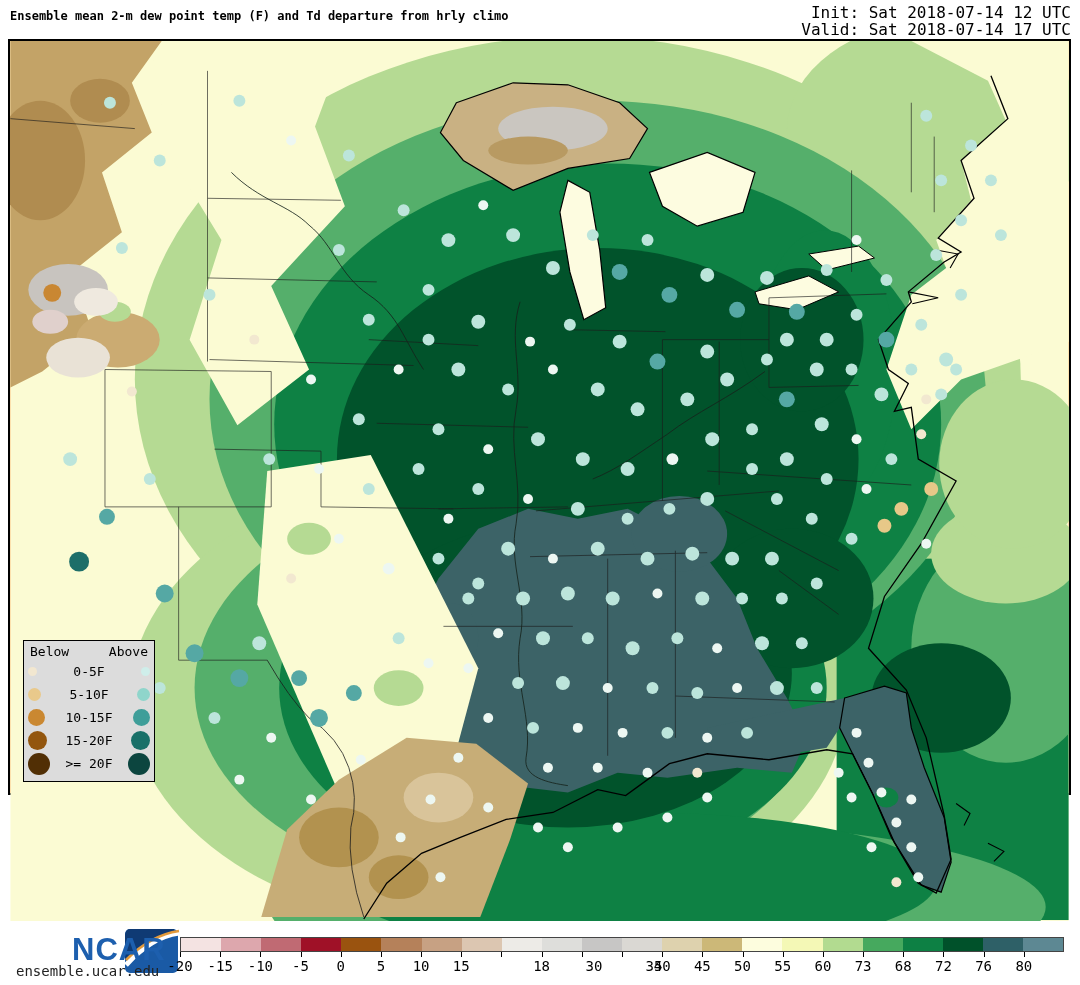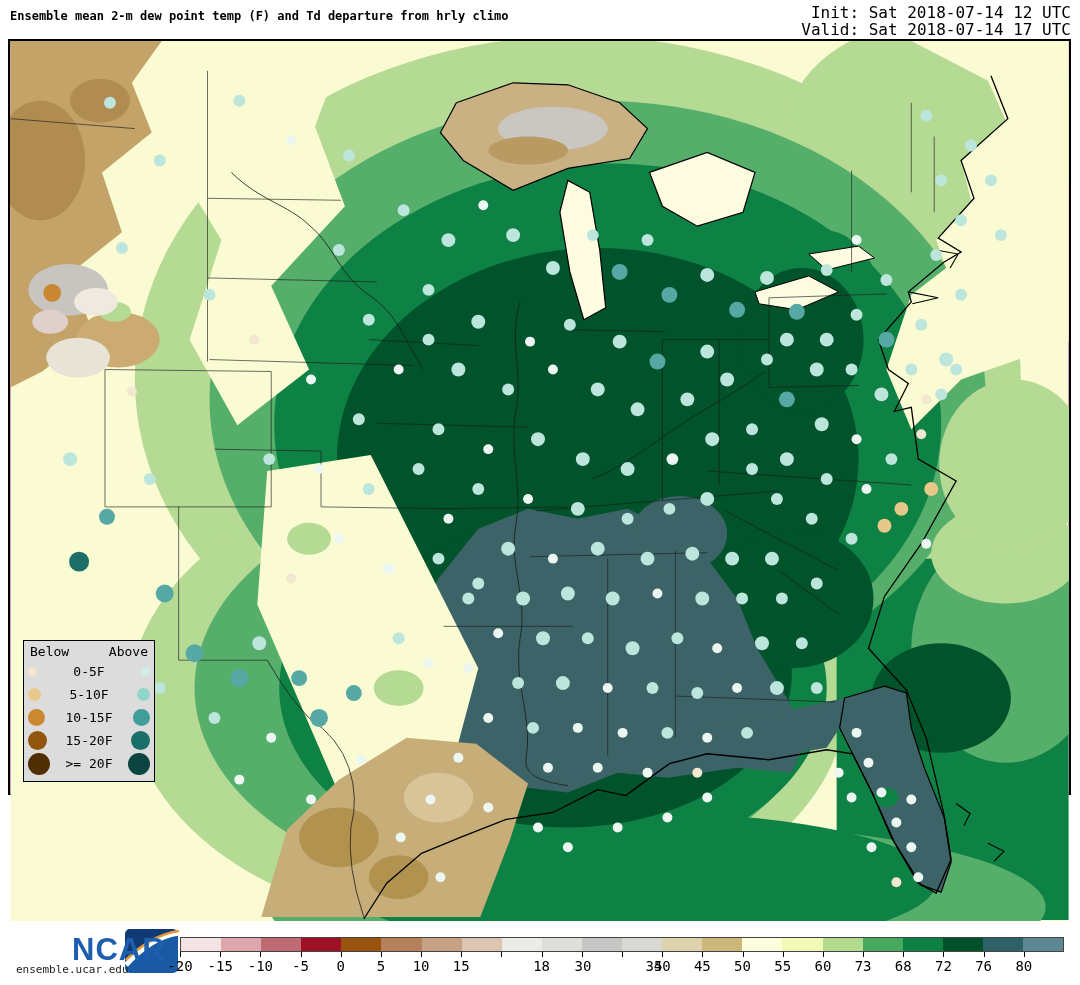--- a/index.html
+++ b/index.html
@@ -1,30 +1,30 @@
 <!DOCTYPE html>
 <html><head>
 <meta charset="utf-8">
 <style>
   html,body{margin:0;padding:0;background:#fff;}
   body{width:1080px;height:985px;position:relative;font-family:"DejaVu Sans Mono",monospace;color:#000;overflow:hidden;}
   .title{position:absolute;left:10px;top:9px;font-size:12px;font-weight:bold;white-space:nowrap;}
   .times{position:absolute;right:9px;top:4px;text-align:right;font-size:16px;line-height:17px;white-space:pre;}
-  .map-frame{position:absolute;left:8px;top:39px;width:1063px;height:756px;border:2px solid #000;box-sizing:border-box;background:#a21caf;}
+  .map-frame{position:absolute;left:8px;top:39px;width:1063px;height:756px;border:2px solid #000;box-sizing:border-box;background:#fdba74;}
   .map-frame svg{position:absolute;left:0;top:0;}
   
   .legend{position:absolute;left:13px;bottom:11px;width:132px;background:#dcdcdc;border:1px solid #000;font-size:13px;padding:3px 4px 6px 4px;box-sizing:border-box;}
   .legend-head{display:flex;justify-content:space-between;padding:0 2px;margin-bottom:1px;}
   .legend-row{display:flex;align-items:center;justify-content:space-between;height:23px;}
   .legend-row .dot{border-radius:50%;flex:0 0 auto;}
   .legend-row .lbl{flex:1;text-align:center;}
   
   .ncar{position:absolute;left:10px;top:927px;width:170px;height:56px;text-align:right;}
   .ncar-text{position:absolute;left:62px;top:5px;font-family:"Liberation Sans",sans-serif;font-weight:bold;font-size:31px;color:#1d5fae;letter-spacing:1px;}
-  .site{position:absolute;left:16px;top:963px;font-size:11px;color:#222;}
+  .site{position:absolute;left:16px;top:963px;font-size:14px;color:#222;}
   
   .cbar-wrap{position:absolute;left:180px;top:937px;width:884px;height:40px;}
   .cbar{display:flex;width:884px;height:15px;border:1px solid #444;box-sizing:border-box;}
   .cbar .seg{flex:1 1 auto;height:100%;}
   .cbar-tick{position:absolute;top:15px;width:1px;height:5px;background:#000;}
   .cbar-lab{position:absolute;top:21px;transform:translateX(-50%);font-size:14px;}
 </style>
 </head>
 <body>
 
@@ -423,21 +423,21 @@
       <div class="cbar-lab" style="left: 200.909px;">5</div>
       <div class="cbar-tick" style="left: 241.091px;"></div>
       <div class="cbar-lab" style="left: 241.091px;">10</div>
       <div class="cbar-tick" style="left: 281.273px;"></div>
       <div class="cbar-lab" style="left: 281.273px;">15</div>
       <div class="cbar-tick" style="left: 321.455px;"></div>
       <div class="cbar-lab" style="left: 321.455px; margin-top: 27px;">20</div>
       <div class="cbar-tick" style="left: 361.636px;"></div>
       <div class="cbar-lab" style="left: 361.636px;">18</div>
       <div class="cbar-tick" style="left: 401.818px;"></div>
-      <div class="cbar-lab" style="left: 403px;">30</div>
+      <div class="cbar-lab" style="left: 414px;">30</div>
       <div class="cbar-tick" style="left: 442px;"></div>
       <div class="cbar-lab" style="left: 434px; margin-left: 40px;">35</div>
       <div class="cbar-tick" style="left: 482.182px;"></div>
       <div class="cbar-lab" style="left: 482.182px;">40</div>
       <div class="cbar-tick" style="left: 522.364px;"></div>
       <div class="cbar-lab" style="left: 522.364px;">45</div>
       <div class="cbar-tick" style="left: 562.545px;"></div>
       <div class="cbar-lab" style="left: 562.545px;">50</div>
       <div class="cbar-tick" style="left: 602.727px;"></div>
       <div class="cbar-lab" style="left: 602.727px;">55</div>

